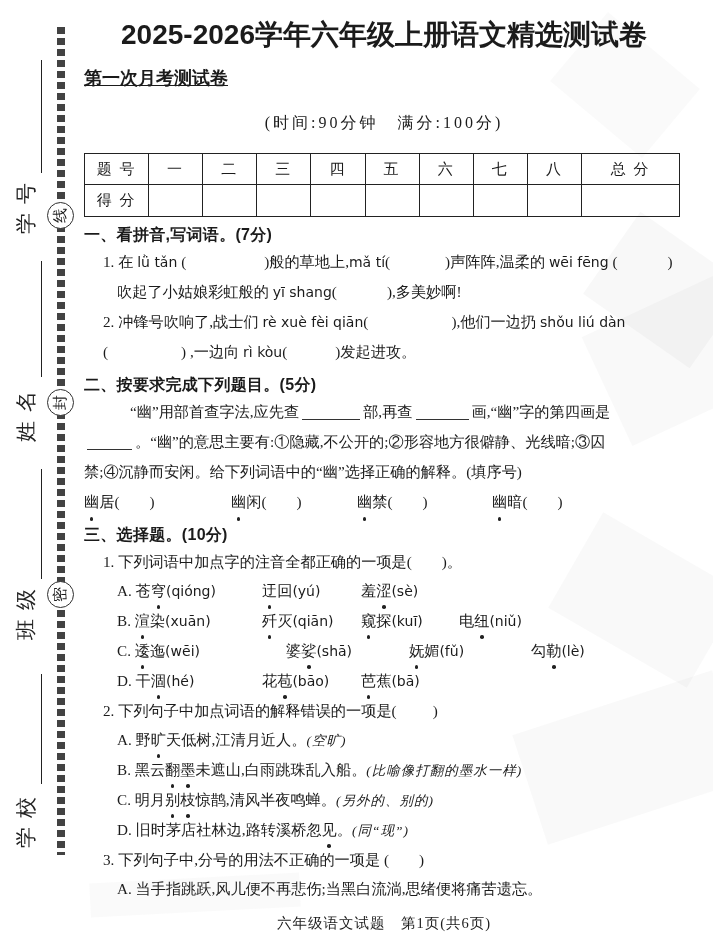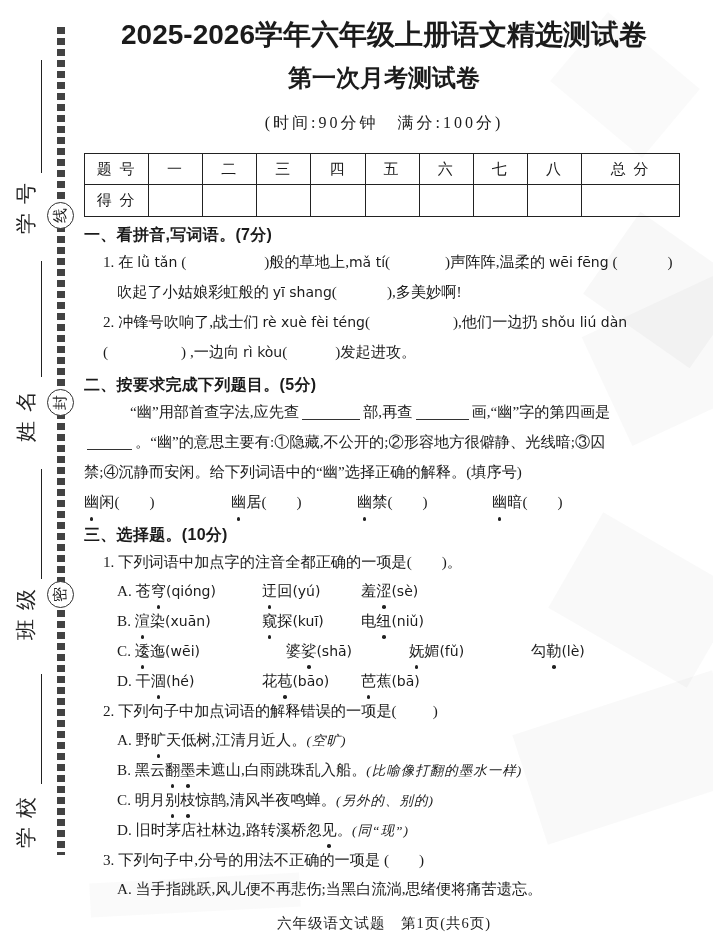--- a/index.html
+++ b/index.html
@@ -28,22 +28,22 @@
   .sline{display:block;height:30px;border-bottom:1.3px solid #222;}
   #sline1{width:110px;margin:0 34px 0 4px;}
   #sline2{width:110px;margin:0 27px 0 1px;}
   #sline3{width:116px;margin:0 27px 0 5px;}
   #sline4{width:113px;margin:0 0 0 1px;}
 
   
   .main{position:absolute;left:84px;top:0;width:600px;z-index:1;}
   .title{margin:16px 0 0;text-align:center;font-family:"Liberation Sans","DejaVu Sans",sans-serif;
          font-weight:700;font-size:28px;line-height:38px;}
-  .subtitle{margin:11px 0 0;text-align:center;font-family:"Liberation Sans","DejaVu Sans",sans-serif;
-            font-weight:700;font-size:24px;line-height:26px;}
+  .subtitle{margin:11px 0 0;text-align:left;font-family:"Liberation Sans","DejaVu Sans",sans-serif;
+            font-weight:700;font-size:18px;line-height:26px;text-decoration:underline;}
   .meta{margin:22px 0 0;text-align:center;font-size:16px;line-height:20px;letter-spacing:3px;}
 
   .score-table{margin-top:20px;width:596px;border-collapse:collapse;table-layout:fixed;}
   .score-table td{border:1.4px solid #222;text-align:center;font-size:15px;padding:0;height:30px;
                   letter-spacing:2px;}
   .score-table tr:last-child td{height:31px;}
   .score-table td:first-child{width:63px;}
   .score-table td:last-child{width:97px;}
 
   #sections{margin-top:2px;}
@@ -129,45 +129,46 @@
             <td></td>
           </tr>
       </tbody>
     </table>
 
     <div id="sections">
         <section class="sec sec1">
           <div class="sec-h">一、看拼音,写词语。(7分)</div>
           <div class="line ind-1"><span class="tx">1. 在 </span><span class="py">lǜ tǎn</span><span class="tx"> (</span><span class="gap" style="width: 78px;"></span><span class="tx">)般的草地上,</span><span class="py">mǎ tí</span><span class="tx">(</span><span class="gap" style="width: 55px;"></span><span class="tx">)声阵阵,温柔的 </span><span class="py">wēi fēng</span><span class="tx"> (</span><span class="gap" style="width: 50px;"></span><span class="tx">)</span></div>
           <div class="line ind-2"><span class="tx">吹起了小姑娘彩虹般的 </span><span class="py">yī shang</span><span class="tx">(</span><span class="gap" style="width: 50px;"></span><span class="tx">),多美妙啊!</span></div>
-          <div class="line ind-1"><span class="tx">2. 冲锋号吹响了,战士们 </span><span class="py">rè xuè fèi téng</span><span class="tx">(</span><span class="gap" style="width: 83px;"></span><span class="tx">),他们一边扔 </span><span class="py">shǒu liú dàn</span></div>
+          <div class="line ind-1"><span class="tx">2. 冲锋号吹响了,战士们 </span><span class="py">rè xuè fèi qiān</span><span class="tx">(</span><span class="gap" style="width: 83px;"></span><span class="tx">),他们一边扔 </span><span class="py">shǒu liú dàn</span></div>
           <div class="line ind-1"><span class="tx">(</span><span class="gap" style="width: 73px;"></span><span class="tx">) ,一边向 </span><span class="py">rì kòu</span><span class="tx">(</span><span class="gap" style="width: 48px;"></span><span class="tx">)发起进攻。</span></div>
         </section>
         <section class="sec sec2">
           <div class="sec-h">二、按要求完成下列题目。(5分)</div>
           <div class="line ind-3"><span class="tx">“幽”用部首查字法,应先查</span><span class="uline" style="width: 58px;"></span><span class="tx">部,再查</span><span class="uline" style="width: 53px;"></span><span class="tx">画,“幽”字的第四画是</span></div>
           <div class="line ind-0"><span class="uline" style="width: 45px;"></span><span class="tx">。“幽”的意思主要有:①隐藏,不公开的;②形容地方很僻静、光线暗;③囚</span></div>
           <div class="line ind-0"><span class="tx">禁;④沉静而安闲。给下列词语中的“幽”选择正确的解释。(填序号)</span></div>
           <div class="line ind-0 cols" style="grid-template-columns: 147px 126px 135px auto;">
+            <span><span class="dot">幽</span><span class="tx">居(</span><span class="gap" style="width: 30px;"></span><span class="tx">)</span></span>
             <span><span class="dot">幽</span><span class="tx">闲(</span><span class="gap" style="width: 30px;"></span><span class="tx">)</span></span>
-            <span><span class="dot">幽</span><span class="tx">居(</span><span class="gap" style="width: 30px;"></span><span class="tx">)</span></span>
             <span><span class="dot">幽</span><span class="tx">禁(</span><span class="gap" style="width: 30px;"></span><span class="tx">)</span></span>
             <span><span class="dot">幽</span><span class="tx">暗(</span><span class="gap" style="width: 30px;"></span><span class="tx">)</span></span>
           </div>
         </section>
         <section class="sec sec3">
           <div class="sec-h">三、选择题。(10分)</div>
           <div class="line ind-1"><span class="tx">1. 下列词语中加点字的注音全都正确的一项是(</span><span class="gap" style="width: 30px;"></span><span class="tx">)。</span></div>
           <div class="line ind-2 cols" style="grid-template-columns: 145px 99px 98px auto;">
             <span><span class="tx">A. 苍</span><span class="dot">穹</span><span class="py">(qióng)</span></span>
             <span><span class="dot">迂</span><span class="tx">回</span><span class="py">(yú)</span></span>
             <span><span class="tx">羞</span><span class="dot">涩</span><span class="py">(sè)</span></span>
           </div>
           <div class="line ind-2 cols" style="grid-template-columns: 145px 99px 98px auto;">
             <span><span class="tx">B. </span><span class="dot">渲</span><span class="tx">染</span><span class="py">(xuān)</span></span>
+            <span><span class="dot">歼</span><span class="tx">灭</span><span class="py">(qiān)</span></span>
             <span><span class="dot">窥</span><span class="tx">探</span><span class="py">(kuī)</span></span>
             <span><span class="tx">电</span><span class="dot">纽</span><span class="py">(niǔ)</span></span>
           </div>
           <div class="line ind-2 cols" style="grid-template-columns: 145px 99px 98px auto; gap: 24px;">
             <span><span class="tx">C. </span><span class="dot">逶</span><span class="tx">迤</span><span class="py">(wēi)</span></span>
             <span><span class="tx">婆</span><span class="dot">娑</span><span class="py">(shā)</span></span>
             <span><span class="dot">妩</span><span class="tx">媚</span><span class="py">(fǔ)</span></span>
             <span><span class="tx">勾</span><span class="dot">勒</span><span class="py">(lè)</span></span>
           </div>
           <div class="line ind-2 cols" style="grid-template-columns: 145px 99px 98px auto;">

